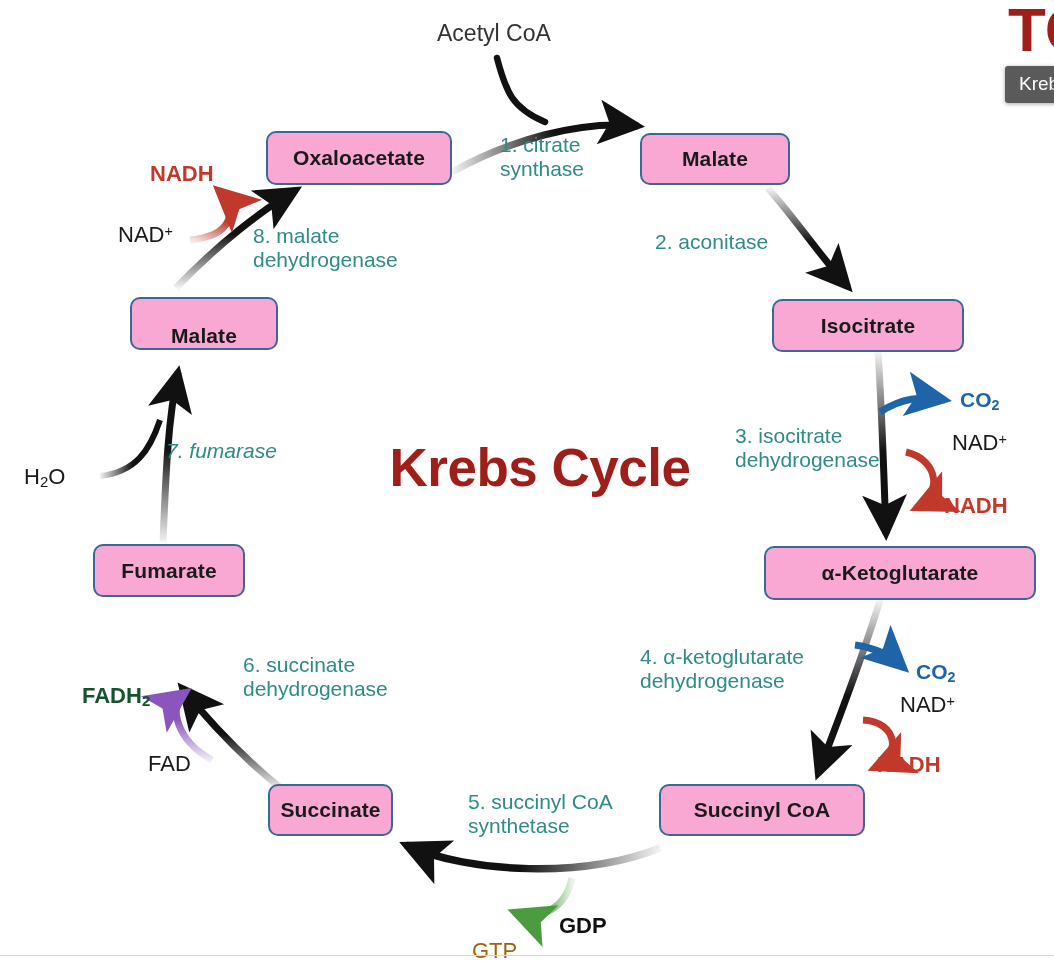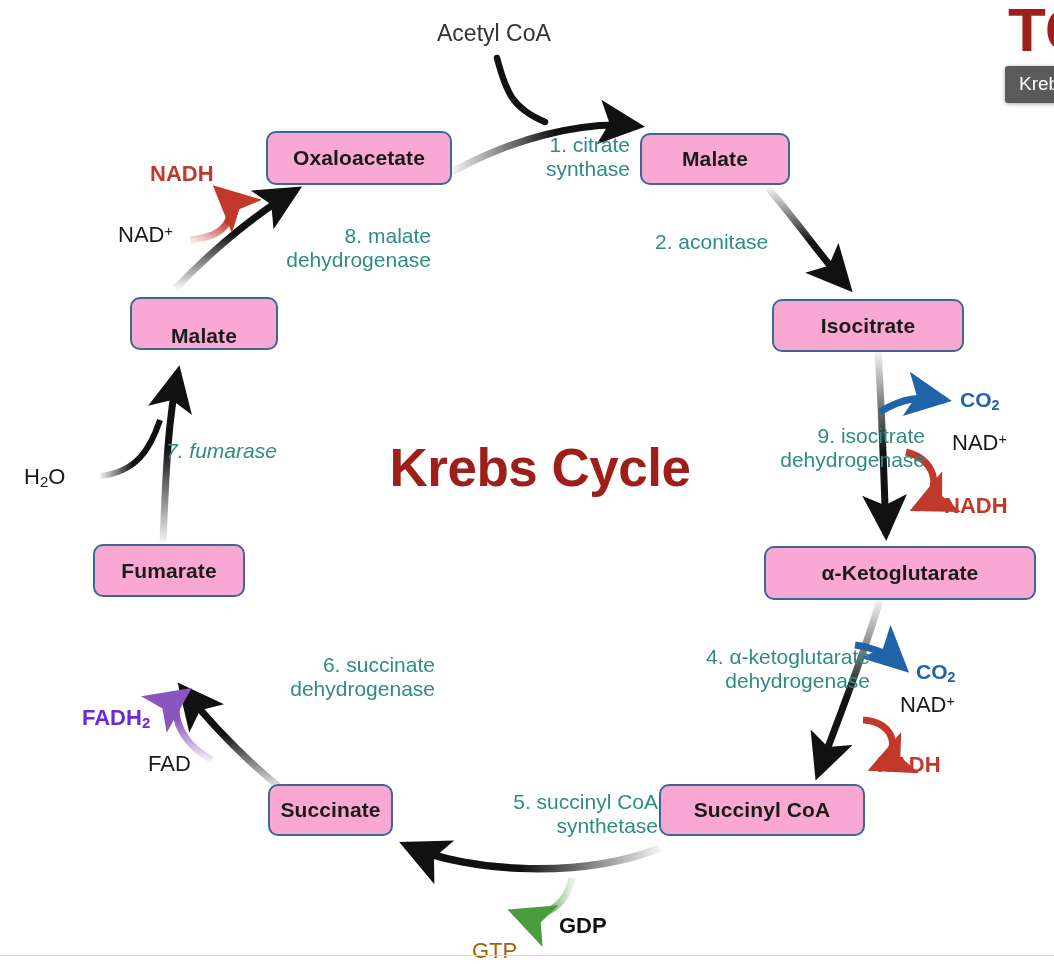--- a/index.html
+++ b/index.html
@@ -25,32 +25,32 @@
     letter-spacing:.1px;
     box-sizing:border-box;
     white-space:nowrap;
   }
 
   .enz{
     position:absolute;
     color:#2e8b86;
     font-size:21px;
     line-height:1.15;
-    text-align:right;
+    text-align:left;
     white-space:pre-line;
   }
 
   .cof{
     position:absolute;
     font-size:22px;
     white-space:nowrap;
   }
   .cof.red{color:#c0392b;font-weight:bold;font-size:22px;}
   .cof.blue{color:#1f63a8;font-weight:bold;font-size:21px;}
-  .cof.purple{color:#6d28d9;font-weight:bold;font-size:22px;margin-top:22px;}
+  .cof.purple{color:#14532d;font-weight:bold;font-size:22px;}
   .cof.green{color:#a16207;font-weight:normal;font-size:22px;margin-top:25px;}
   .cof.black{color:#1a1a1a;font-weight:normal;}
   .cof.blackb{color:#111;font-weight:bold;}
   .cof sub{font-size:.68em;vertical-align:-.22em;}
   .cof sup{font-size:.65em;vertical-align:.42em;}
 
   #center-title{
     position:absolute;
     left:355px;top:437px;
     width:370px;
@@ -211,21 +211,21 @@
     <span>Fumarate</span>
   </div>
 
   <div class="node" style="left:130px;top:297px;width:148px;height:53px;align-items:flex-end;">
     <span>Malate</span>
   </div>
 
   <div class="enz" style="left:500px;top:133px;width:130px;">1. citrate
 synthase</div>
   <div class="enz" style="left:655px;top:230px;width:160px;text-align:left;">2. aconitase</div>
-  <div class="enz" style="left:735px;top:424px;width:190px;">9. isocitrate
+  <div class="enz" style="left:735px;top:424px;width:190px;">3. isocitrate
 dehydrogenase</div>
   <div class="enz" style="left:640px;top:645px;width:230px;">4. α-ketoglutarate
 dehydrogenase</div>
   <div class="enz" style="left:468px;top:790px;width:190px;">5. succinyl CoA
 synthetase</div>
   <div class="enz" style="left:243px;top:653px;width:192px;">6. succinate
 dehydrogenase</div>
   <div class="enz" style="left:166px;top:439px;width:152px;text-align:left;font-style:italic;">7. fumarase</div>
   <div class="enz" style="left:253px;top:224px;width:178px;">8. malate
 dehydrogenase</div>

